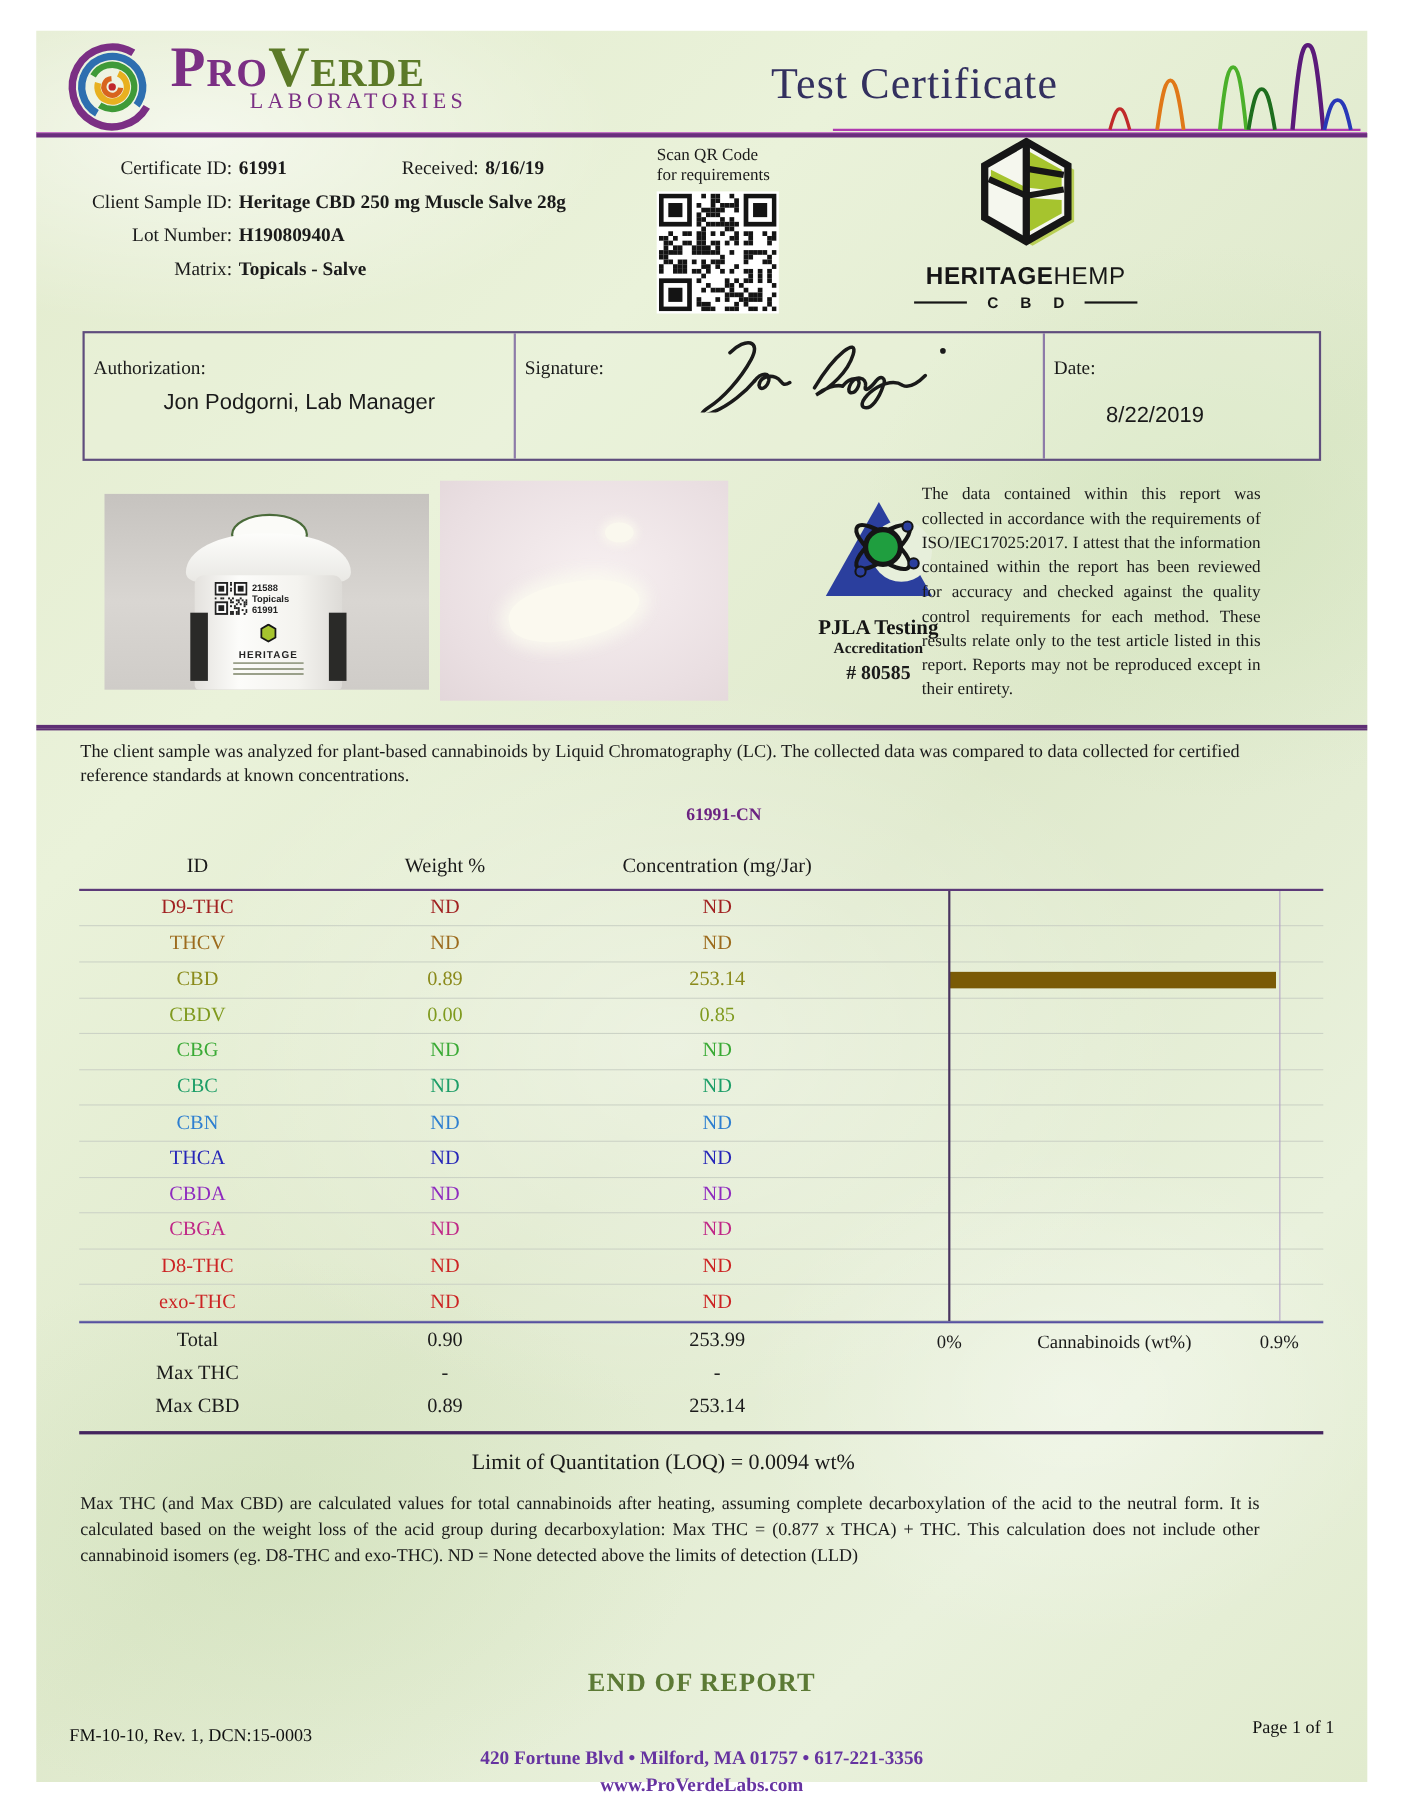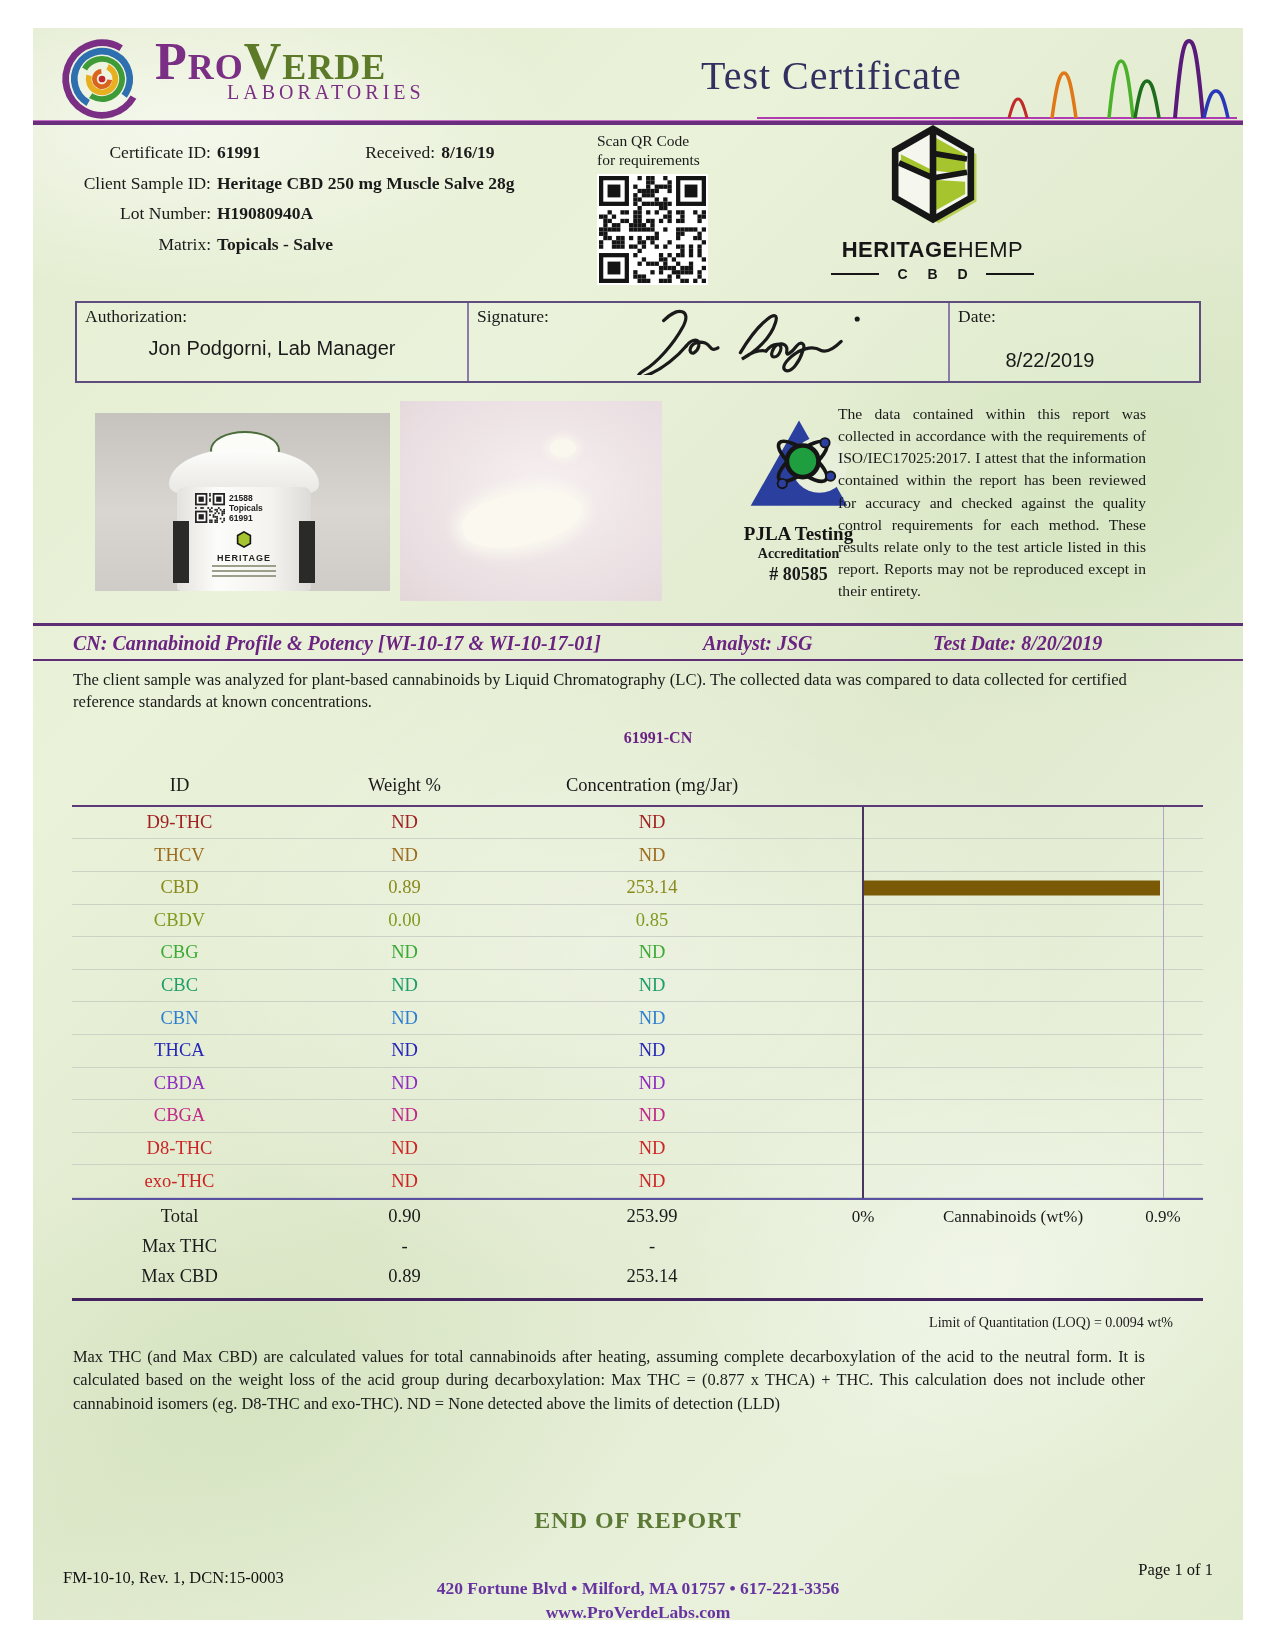--- a/index.html
+++ b/index.html
@@ -36,21 +36,21 @@
   .heritage{position:absolute;left:772px;top:0px;width:255px;text-align:center;
             font-family:"Liberation Sans",sans-serif;}
   .heritage-name{margin-top:4px;font-size:22px;letter-spacing:.5px;color:#161616;}
   .heritage-name b{font-weight:bold;}
   .cbd-row{display:flex;align-items:center;justify-content:center;margin-top:3px;color:#161616;}
   .cbd-row .ln{height:2px;background:#161616;width:48px;}
   .cbd-row .tx{font-size:14px;font-weight:bold;letter-spacing:8px;margin:0 10px 0 18px;}
   
   .auth{margin:8px 42px 0 42px;display:grid;grid-template-columns:392px 481px 200px;
         border:2px solid #5f4d7d;background:rgba(235,243,222,.35);}
-  .auth-cell{position:relative;height:72px;border-right:2px solid #8d7ba8;padding:3px 8px;}
+  .auth-cell{position:relative;height:72px;border-right:2px solid #8d7ba8;padding:21px 8px;}
   .auth-cell:last-child{border-right:none;}
   .auth-label{font-size:17.5px;}
   .auth-name{margin-top:10px;text-align:center;font-family:"Liberation Sans",sans-serif;font-size:20px;}
   .auth-date{margin-top:22px;text-align:center;font-family:"Liberation Sans",sans-serif;font-size:20px;}
   .sig-svg{position:absolute;left:120px;top:0px;}
   
   .photos{position:relative;height:218px;margin-top:14px;}
   .jar-photo{position:absolute;left:62px;top:16px;width:295px;height:178px;
              background:linear-gradient(180deg,#c6c3bf,#d9d6d2 55%,#cfccc8);overflow:hidden;}
   .jar{position:absolute;left:70px;top:14px;width:158px;height:164px;}
@@ -95,21 +95,21 @@
   .axisL{position:absolute;left:790px;top:0;bottom:0;width:2px;background:#4a3560;}
   .axisR{position:absolute;left:1091px;top:0;bottom:0;width:1px;background:#b3a3c6;}
   .tsummary{border-top:2px solid #5751a0;border-bottom:3px solid #44245e;padding:2px 0 6px 0;}
   .srow{display:grid;grid-template-columns:215px 235px 260px 421px;height:30px;align-items:center;}
   .srow .c{text-align:center;}
   .axis-labels{position:relative;height:100%;font-size:17px;}
   .axis-labels span{position:absolute;top:50%;transform:translate(-50%,-50%);white-space:nowrap;}
   .ax-left{left:81px;}
   .ax-title{left:231px;}
   .ax-right{left:381px;}
-  .loq{margin:14px 70px 14px 0;text-align:right;font-size:14px;}
+  .loq{margin:14px 70px 14px 0;text-align:center;font-size:20px;}
   .notes{margin:12px 98px 0 40px;font-size:16.4px;line-height:1.42;text-align:justify;}
   
   .end-report{margin-top:92px;text-align:center;font-size:24px;font-weight:bold;color:#5c7a35;letter-spacing:1px;}
   .addr{margin-top:44px;text-align:center;font-size:17.5px;font-weight:bold;color:#6633a0;}
   .site{margin-top:3px;text-align:center;font-size:17.5px;font-weight:bold;color:#6633a0;}
   .bottom-left{position:absolute;left:30px;bottom:32px;font-size:16.5px;color:#111;}
   .bottom-right{position:absolute;right:30px;bottom:40px;font-size:16.5px;color:#111;}
 </style>
 </head>
 <body>
@@ -510,25 +510,20 @@
           </g>
         </svg>
         <div class="pjla-name">PJLA Testing</div>
         <div class="pjla-sub">Accreditation</div>
         <div class="pjla-num"># 80585</div>
       </div>
       <div class="attest">The data contained within this report was collected in accordance with the requirements of ISO/IEC17025:2017.  I attest that the information contained within the report has been reviewed for accuracy and checked against the quality control requirements for each method.  These results relate only to the test article listed in this report.  Reports may not be reproduced except in their entirety.</div>
     </div>
 
     <div class="rule2"></div>
-    <div class="section-line">
-      <div>CN: Cannabinoid Profile &amp; Potency [WI-10-17 &amp; WI-10-17-01]</div>
-      <div>Analyst: JSG</div>
-      <div>Test Date: 8/20/2019</div>
-    </div>
     <div class="rule2b"></div>
     <div class="desc">The client sample was analyzed for plant-based cannabinoids by Liquid Chromatography (LC).  The collected data was compared to data collected for certified reference standards at known concentrations.</div>
     <div class="sample-code">61991-CN</div>
 
     <div class="ptable">
       <div class="thead">
         <div class="c">ID</div>
         <div class="c">Weight %</div>
         <div class="c">Concentration (mg/Jar)</div>
         <div class="c"></div>

